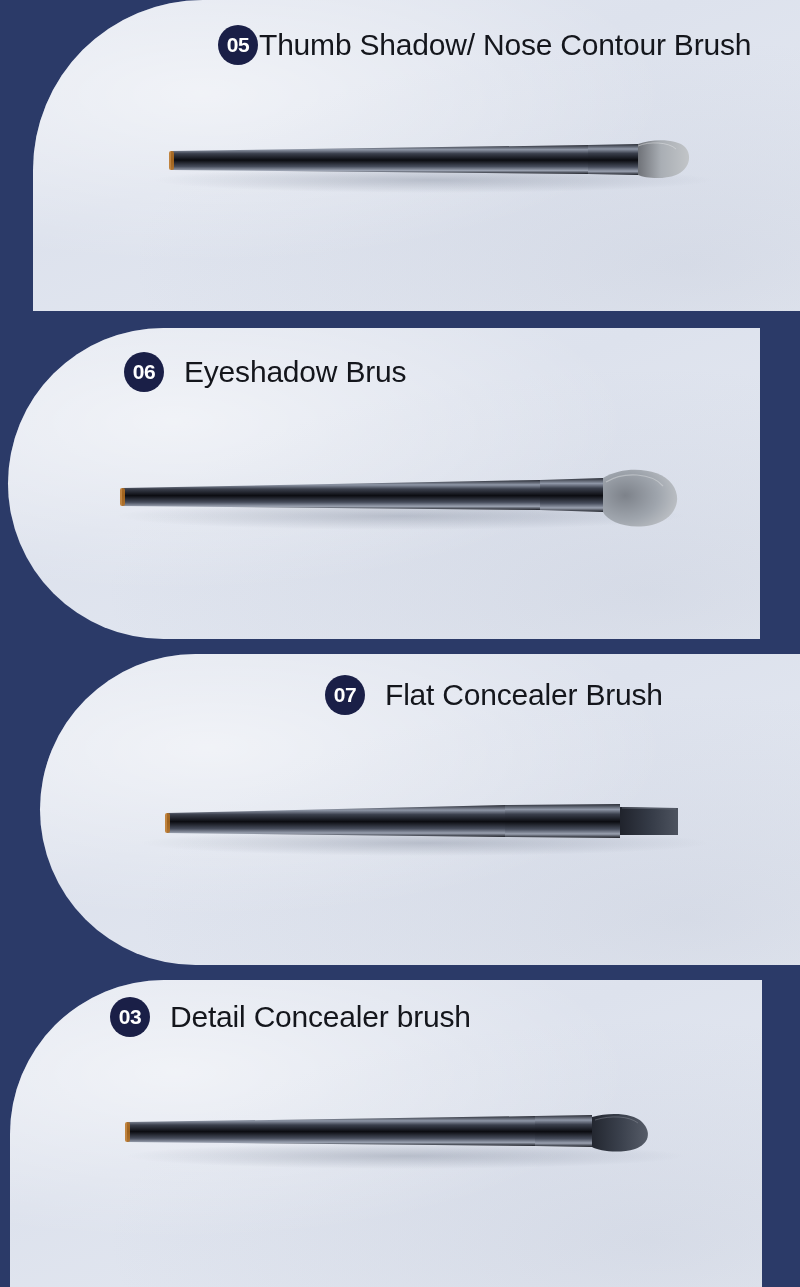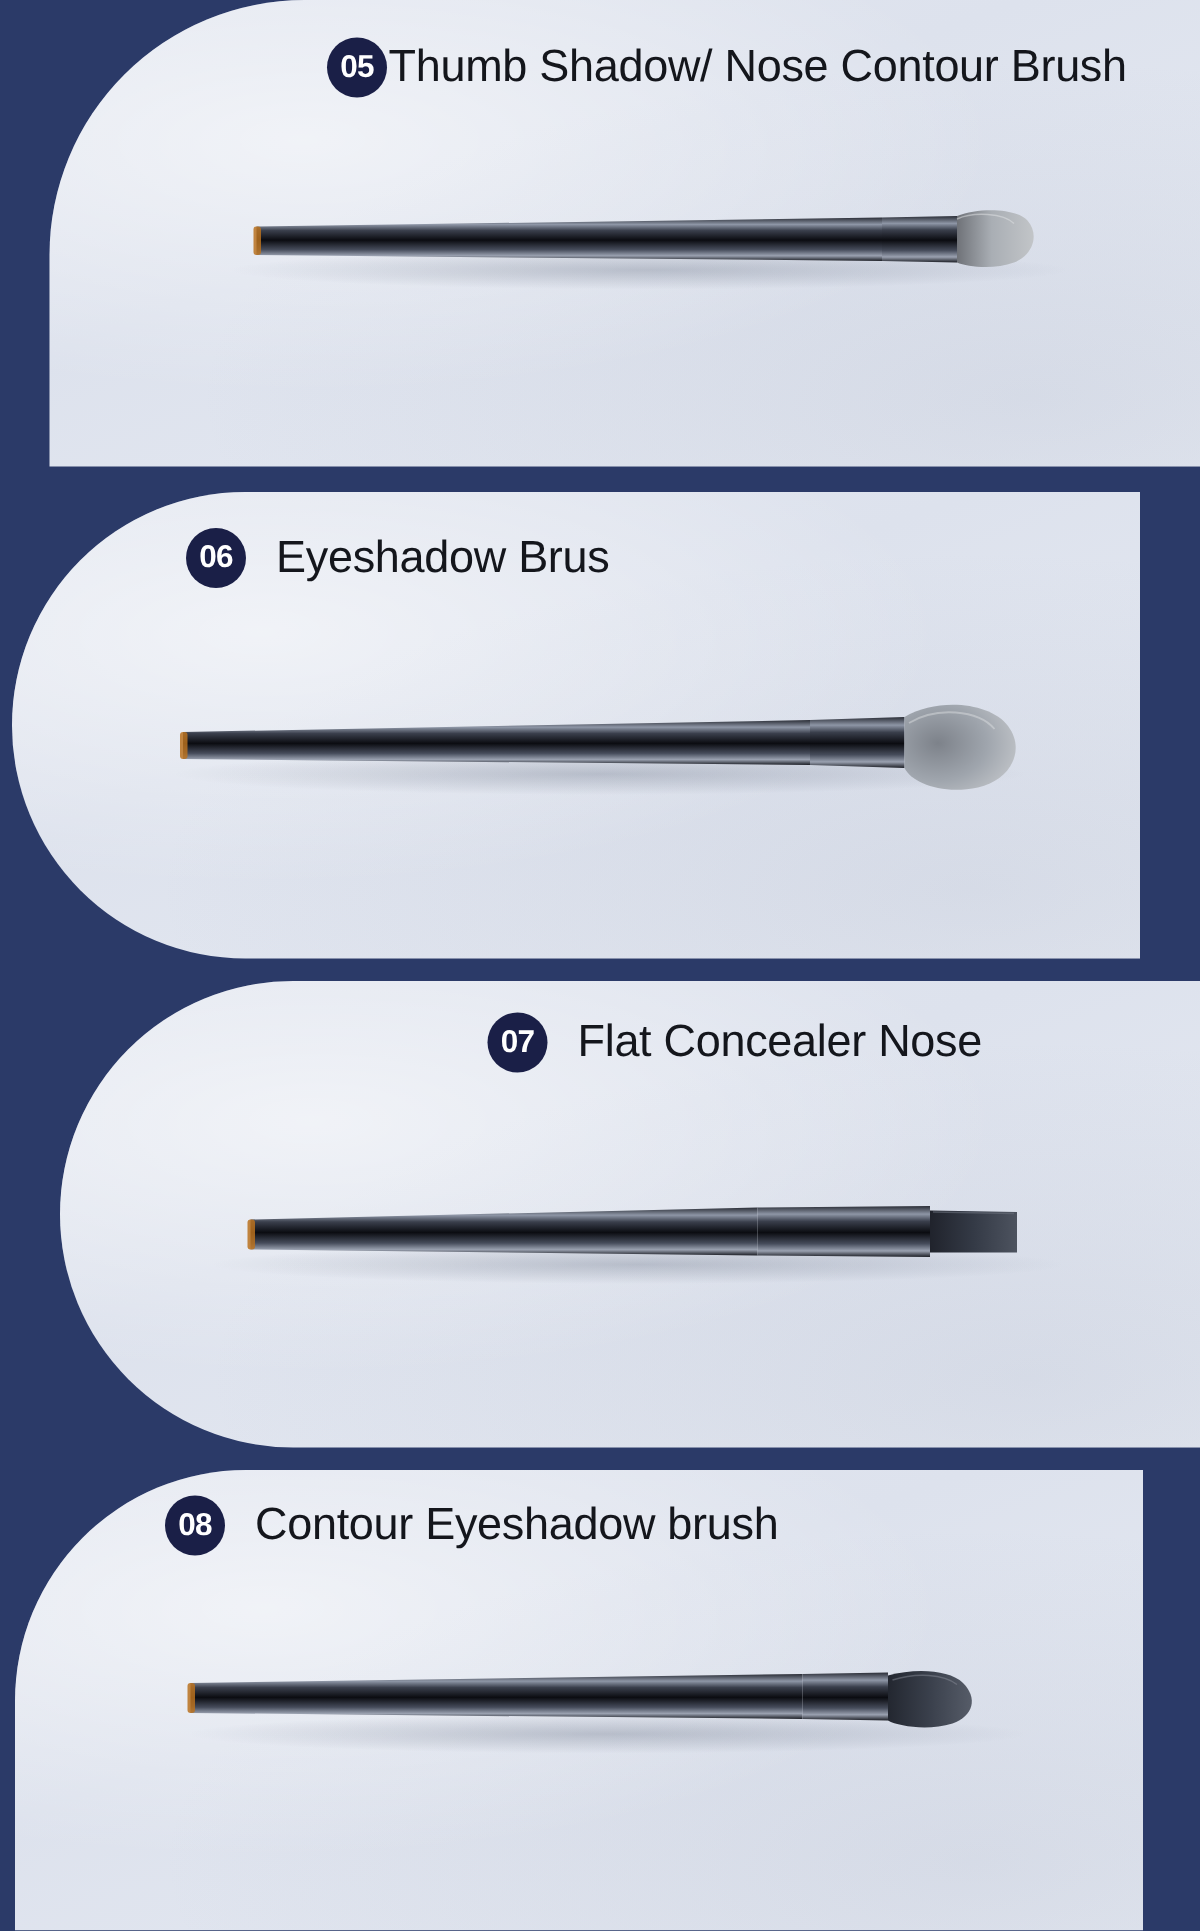--- a/index.html
+++ b/index.html
@@ -174,21 +174,21 @@
     </div>
 
   </div>
 </div>
 
 <div class="card" style="left:40px; top:654px; width:760px; height:311px; border-radius:156px 0 0 156px;">
   <div class="card-inner">
 
     <div class="heading gap-wide" style="left:285px; top:21px;">
       <span class="badge">07</span>
-      <span class="title">Flat Concealer Nose</span>
+      <span class="title">Flat Concealer Brush</span>
     </div>
 
     <div class="brush" style="left:85px; top:123px;">
       <svg width="590" height="95" viewBox="0 0 590 95">
         <defs>
           <linearGradient id="h7" x1="0" y1="0" x2="0" y2="1">
             <stop offset="0%" stop-color="#2a2d36"></stop>
             <stop offset="16%" stop-color="#8e96a6"></stop>
             <stop offset="30%" stop-color="#3a3f4c"></stop>
             <stop offset="52%" stop-color="#0b0c11"></stop>
@@ -215,22 +215,22 @@
       </svg>
     </div>
 
   </div>
 </div>
 
 <div class="card" style="left:10px; top:980px; width:752px; height:307px; border-radius:154px 0 0 0;">
   <div class="card-inner">
 
     <div class="heading gap-wide" style="left:100px; top:17px;">
-      <span class="badge">08</span>
-      <span class="title">Contour Eyeshadow brush</span>
+      <span class="badge">03</span>
+      <span class="title">Detail Concealer brush</span>
     </div>
 
     <div class="brush" style="left:95px; top:110px;">
       <svg width="590" height="95" viewBox="0 0 590 95">
         <defs>
           <linearGradient id="h8" x1="0" y1="0" x2="0" y2="1">
             <stop offset="0%" stop-color="#2a2d36"></stop>
             <stop offset="16%" stop-color="#8e96a6"></stop>
             <stop offset="30%" stop-color="#3a3f4c"></stop>
             <stop offset="52%" stop-color="#0b0c11"></stop>

